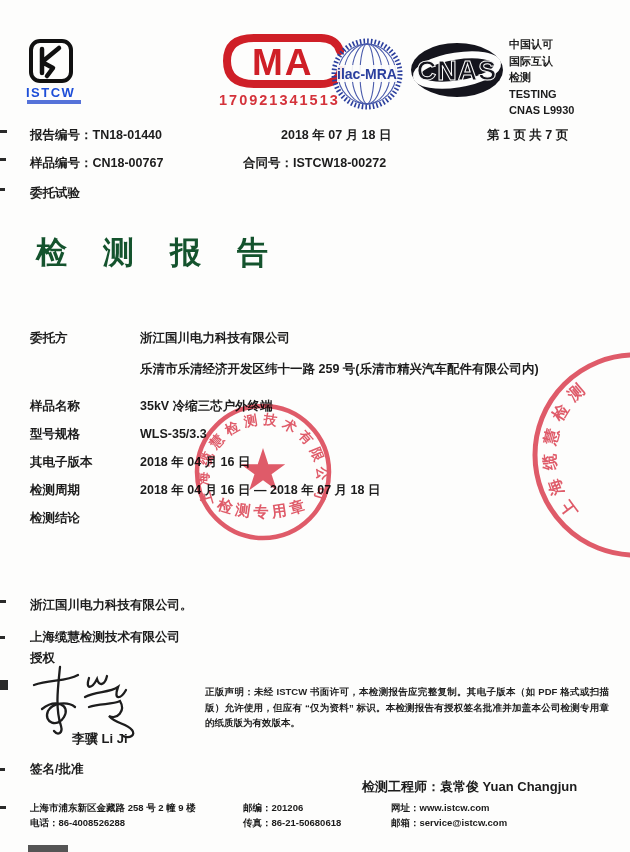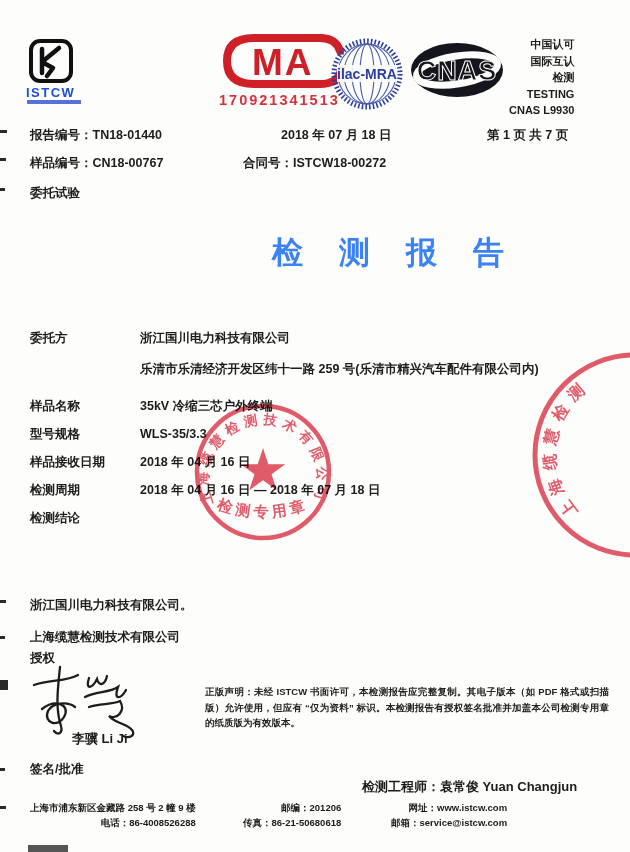--- a/index.html
+++ b/index.html
@@ -1,25 +1,25 @@
 <!DOCTYPE html>
 <html><head>
 <meta charset="utf-8">
 <style>
   html,body{margin:0;padding:0;background:#e8e8e8;}
   .page{position:relative;width:630px;height:852px;margin:0 auto;background:#fdfdfc;
         overflow:hidden;font-family:"Liberation Sans","DejaVu Sans",sans-serif;color:#1c1c1c;}
-  .t{position:absolute;white-space:nowrap;font-weight:700;font-size:12.5px;line-height:1.2;text-align:right;}
+  .t{position:absolute;white-space:nowrap;font-weight:700;font-size:12.5px;line-height:1.2;}
   .brand-name{font-size:33px;font-weight:900;letter-spacing:1px;color:#101010;}
   .istcw-word{font-size:13px;font-weight:900;letter-spacing:1.5px;color:#1d4ed8;}
   .istcw-tag{position:absolute;left:27px;top:100px;width:54px;height:4px;background:#2a4fd0;opacity:.8;}
   .accred{font-size:11px;line-height:16.5px;font-weight:700;white-space:pre-line;}
   .cma-num{color:#d4323a;font-size:14.5px;font-weight:900;letter-spacing:2px;}
-  .doc-title{position:absolute;left:0;top:232px;width:540px;text-align:right;
-             font-size:31px;font-weight:900;letter-spacing:36px;text-indent:36px;color:#3b82f6;}
+  .doc-title{position:absolute;left:0;top:232px;width:540px;text-align:left;
+             font-size:31px;font-weight:900;letter-spacing:36px;text-indent:36px;color:#14532d;}
   .addr{font-size:12.5px;font-weight:700;}
   .disclaimer{position:absolute;left:205px;top:684px;width:404px;font-size:9.5px;
               font-weight:700;line-height:15.5px;text-align:justify;white-space:normal;color:#222;}
   .foot{font-size:9.5px;font-weight:700;line-height:14.5px;white-space:pre-line;color:#1a1a1a;}
   .stamp{position:absolute;mix-blend-mode:multiply;opacity:.85;}
   .artifact{position:absolute;background:#2a2a2a;}
   svg text{font-family:"Liberation Sans","DejaVu Sans",sans-serif;}
 </style>
 </head>
 <body>
@@ -78,21 +78,21 @@
   <div class="t" style="left:30px;top:331px;">委托方</div>
   <div class="t" style="left:140px;top:331px;">浙江国川电力科技有限公司</div>
   <div class="t addr" style="left:140px;top:362px;">乐清市乐清经济开发区纬十一路 259 号(乐清市精兴汽车配件有限公司内)</div>
 
   <div class="t" style="left:30px;top:399px;">样品名称</div>
   <div class="t" style="left:140px;top:399px;">35kV 冷缩三芯户外终端</div>
 
   <div class="t" style="left:30px;top:427px;">型号规格</div>
   <div class="t" style="left:140px;top:427px;">WLS-35/3.3</div>
 
-  <div class="t" style="left:30px;top:455px;">样品接收日期</div>
+  <div class="t" style="left:30px;top:455px;">其电子版本</div>
   <div class="t" style="left:140px;top:455px;">2018 年 04 月 16 日</div>
 
   <div class="t" style="left:30px;top:483px;">检测周期</div>
   <div class="t" style="left:140px;top:483px;">2018 年 04 月 16 日 — 2018 年 07 月 18 日</div>
 
   <div class="t" style="left:30px;top:511px;">检测结论</div>
 
   <div class="t" style="left:30px;top:598px;">浙江国川电力科技有限公司。</div>
   <div class="t" style="left:30px;top:630px;">上海缆慧检测技术有限公司</div>
   <div class="t" style="left:30px;top:651px;">授权</div>

